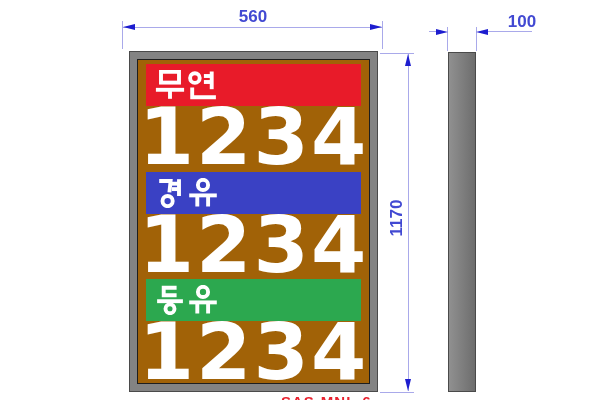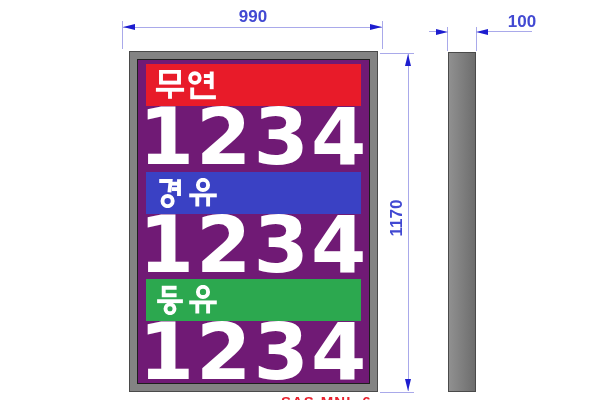--- a/index.html
+++ b/index.html
@@ -3,21 +3,21 @@
 <meta charset="utf-8">
 <style>
   html,body{margin:0;padding:0;background:#fff;}
   .canvas{position:relative;width:600px;height:400px;background:#ffffff;overflow:hidden;
           font-family:"Liberation Sans",sans-serif;}
 
   
   .front-panel{position:absolute;left:129px;top:51px;width:249px;height:341px;
                background:#838383;border:1px solid #4a4a4a;box-sizing:border-box;}
   .front-inner{position:absolute;left:7px;top:7px;right:7px;bottom:7px;
-               background:#701a75;border:1px solid #1e1e1e;box-sizing:border-box;
+               background:#a16207;border:1px solid #1e1e1e;box-sizing:border-box;
                display:flex;flex-direction:column;text-align:right;}
   .band{height:42px;margin:4px 8px 0 8px;display:flex;align-items:center;
         padding-left:9px;box-sizing:border-box;flex:0 0 auto;}
   .hangul{width:30px;height:30px;margin-right:3px;display:block;}
   .hangul *{stroke:#ffffff;stroke-width:13;fill:none;}
   .digits{flex:1 1 auto;display:flex;align-items:center;justify-content:center;
           color:#ffffff;font-weight:bold;font-family:"DejaVu Sans",sans-serif;
           font-size:78px;letter-spacing:2px;line-height:60px;transform:scaleX(1.02);
           overflow:visible;}
   .sr-text{position:absolute;opacity:0;font-size:2px;pointer-events:none;}
@@ -104,21 +104,21 @@
     </div>
   </div>
 
   <div class="side-panel"></div>
 
   <div class="dim-line" style="left:122px;top:21px;width:1px;height:28px;"></div>
   <div class="dim-line" style="left:382px;top:21px;width:1px;height:28px;"></div>
   <div class="dim-line" style="left:123px;top:27px;width:259px;height:1px;"></div>
   <div class="arr arr-left" style="left:123px;top:24px;"></div>
   <div class="arr arr-right" style="left:370px;top:24px;"></div>
-  <div class="dim-text" style="left:220px;top:7px;width:66px;">990</div>
+  <div class="dim-text" style="left:220px;top:7px;width:66px;">560</div>
 
   <div class="dim-line" style="left:380px;top:53px;width:34px;height:1px;"></div>
   <div class="dim-line" style="left:380px;top:392px;width:34px;height:1px;"></div>
   <div class="dim-line" style="left:408px;top:54px;width:1px;height:337px;"></div>
   <div class="arr arr-up" style="left:405px;top:54px;"></div>
   <div class="arr arr-down" style="left:405px;top:379px;"></div>
   <div class="dim-text dim-text-v" style="left:368px;top:208px;width:58px;height:20px;">1170</div>
 
   <div class="dim-line" style="left:447px;top:27px;width:1px;height:24px;"></div>
   <div class="dim-line" style="left:476px;top:27px;width:1px;height:24px;"></div>

